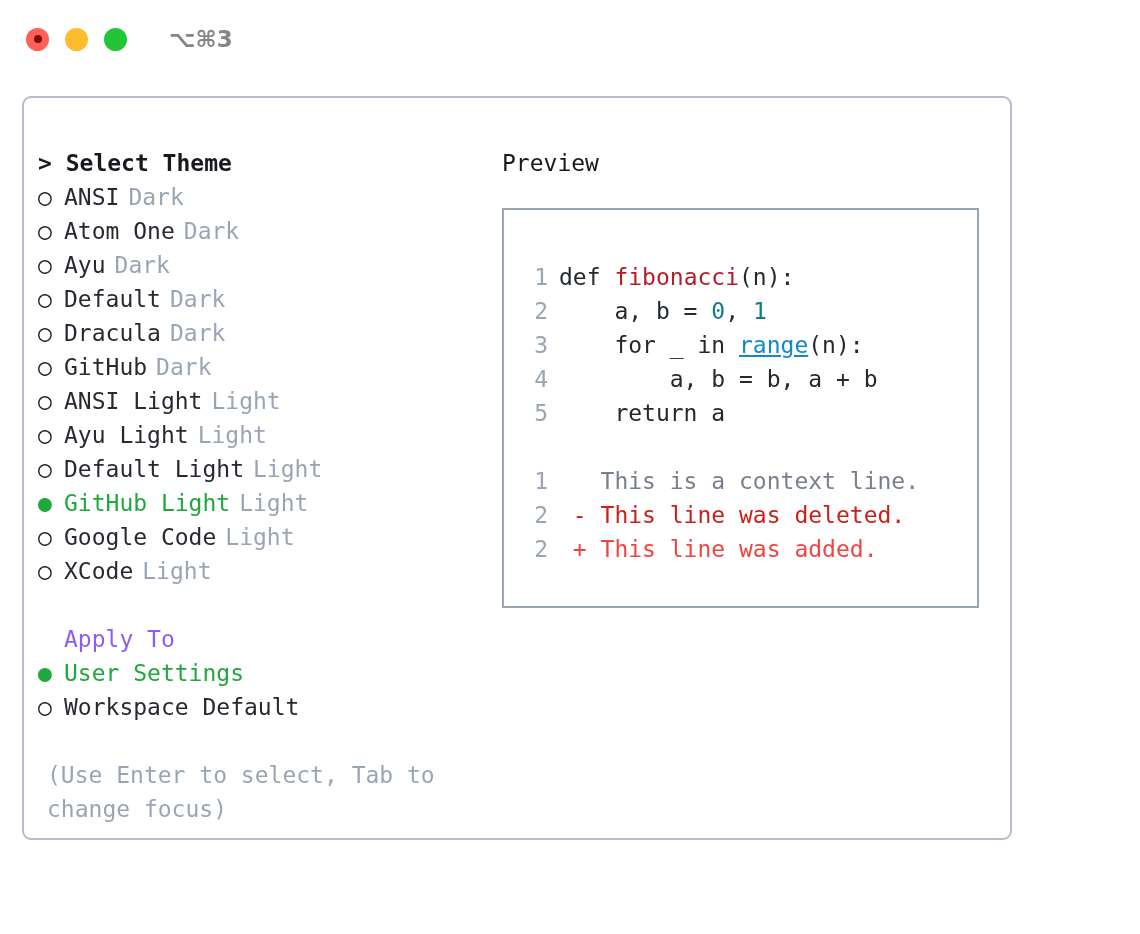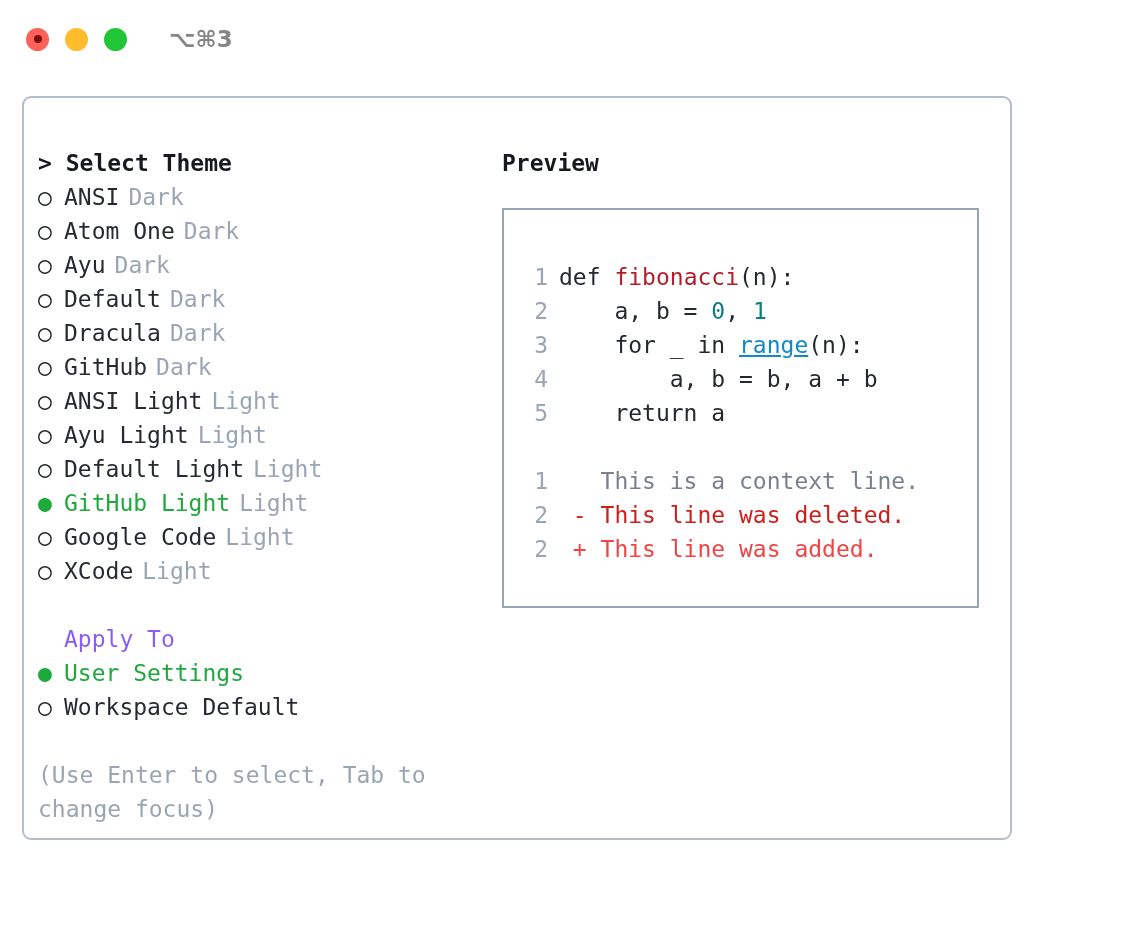--- a/index.html
+++ b/index.html
@@ -136,32 +136,33 @@
     padding-left: 26px;
     white-space: pre;
   }
 
   .hint {
     margin-top: 34px;
     font-size: 23px;
     line-height: 34px;
     color: #9aa5b4;
     width: 400px;
+    margin-left: 9px;
   }
 
   
   .right-col {
     position: absolute;
     left: 478px;
     top: 48px;
     width: 500px;
   }
   .preview-title {
     font-size: 23px;
-    font-weight: bold;
+    font-weight: normal;
     color: #16191d;
     line-height: 34px;
   }
   .preview-box {
     margin-top: 28px;
     width: 477px;
     height: 400px;
     border: 2px solid #9aa5b4;
     box-sizing: border-box;
     background: #ffffff;

